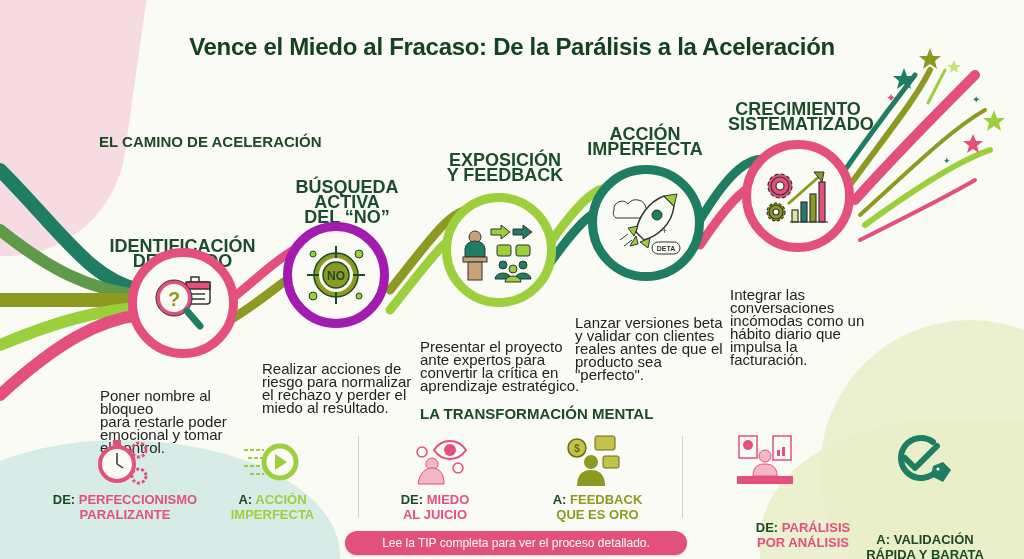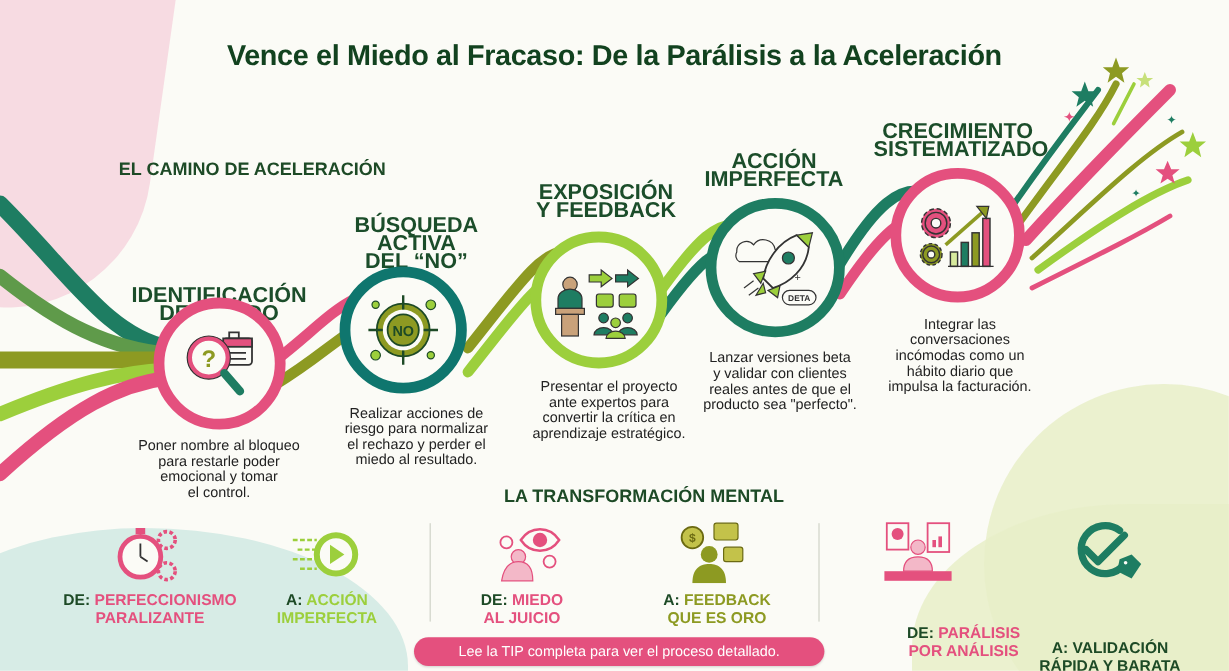--- a/index.html
+++ b/index.html
@@ -22,22 +22,22 @@
   }
   .section-title { font-size: 15px; font-weight: 700; color: #1d4a26; margin-left: 21px; }
 
   svg.ribbons { position: absolute; left: 0; top: 0; }
 
   .step-title {
     position: absolute; text-align: center; font-size: 18px; font-weight: 700;
     color: #1b4d2a; line-height: 15px; white-space: pre-line;
   }
   .step-desc {
-    position: absolute; text-align: center; font-size: 12px; color: #222;
-    line-height: 13px; white-space: pre-line;
+    position: absolute; font-size: 15px; color: #222;
+    line-height: 13px; white-space: pre-line; margin-top: 24px;
   }
 
   .circle {
     position: absolute; border-radius: 50%; background: #fbfbf6;
     display: flex; align-items: center; justify-content: center;
   }
 
   .divider { position: absolute; width: 1px; background: #cfd3c7; }
 
   .trans-label {
@@ -119,21 +119,21 @@
     <line x1="39" y1="43" x2="52" y2="58" stroke="#1e7d62" stroke-width="7" stroke-linecap="round"></line>
   </svg>
 </div>
 <div class="step-desc" style="left:100px; top:365px; width:165px;">Poner nombre al bloqueo
 para restarle poder
 emocional y tomar
 el control.</div>
 
 <div class="step-title" style="left:262px; top:180px; width:170px;">BÚSQUEDA ACTIVA
 DEL “NO”</div>
-<div class="circle" style="left:283px; top:222px; width:106px; height:106px; border:9px solid #0f766e;">
+<div class="circle" style="left:283px; top:222px; width:106px; height:106px; border:9px solid #a21caf;">
   <svg width="70" height="70" viewBox="0 0 70 70">
     <circle cx="35" cy="35" r="22" fill="#8d9a22" stroke="#1d4a26" stroke-width="1.5"></circle>
     <circle cx="35" cy="35" r="17" fill="#fbfbf6"></circle>
     <circle cx="35" cy="35" r="13" fill="#8d9a22" stroke="#1d4a26" stroke-width="1.5"></circle>
     <text x="35" y="40" text-anchor="middle" font-size="12" font-weight="700" fill="#1d4a26">NO</text>
     <line x1="35" y1="6" x2="35" y2="18" stroke="#1d4a26" stroke-width="2"></line>
     <line x1="35" y1="52" x2="35" y2="64" stroke="#1d4a26" stroke-width="2"></line>
     <line x1="6" y1="35" x2="18" y2="35" stroke="#1d4a26" stroke-width="2"></line>
     <line x1="52" y1="35" x2="64" y2="35" stroke="#1d4a26" stroke-width="2"></line>
     <circle cx="12" cy="14" r="3" fill="#9ccf3c" stroke="#1d4a26"></circle>

